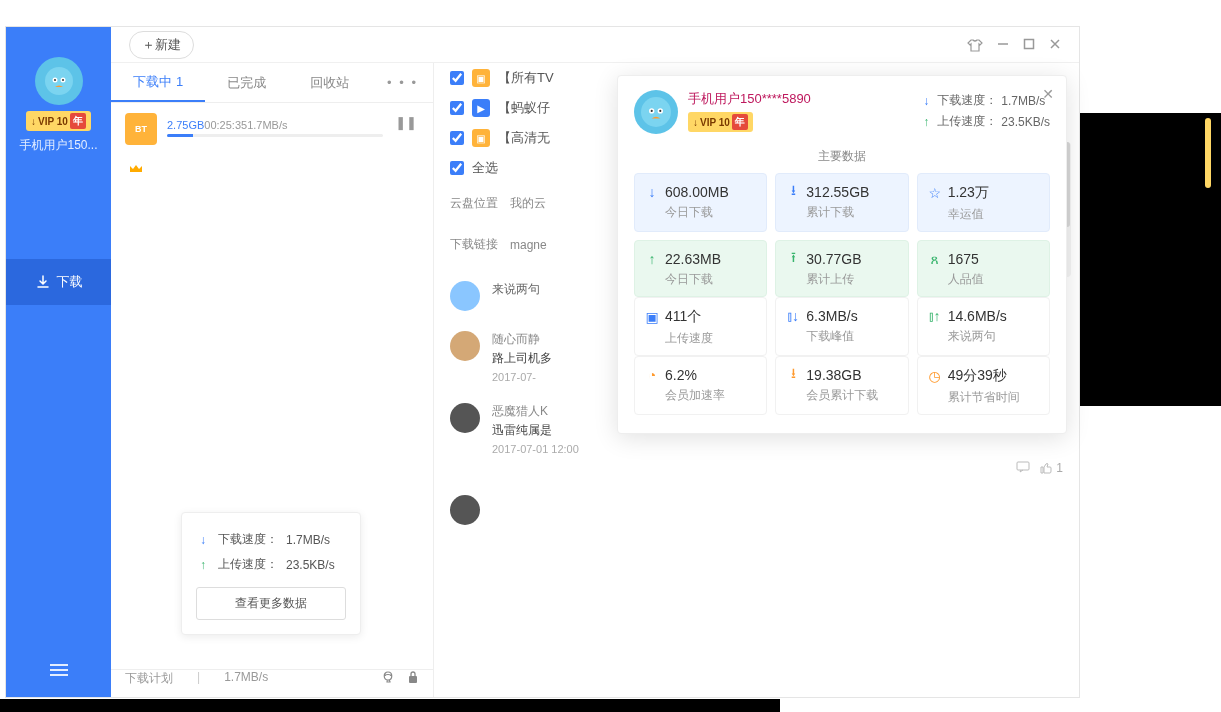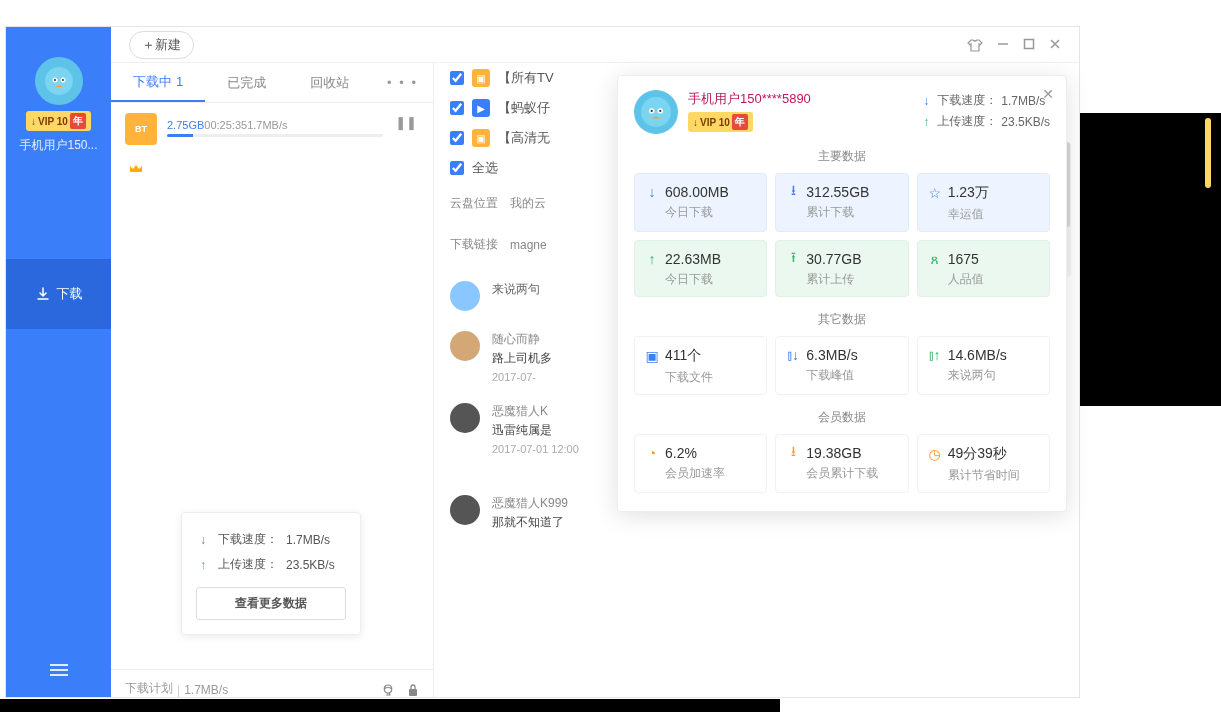--- a/index.html
+++ b/index.html
@@ -11,21 +11,21 @@
     .app-window { position: absolute; left: 5px; top: 26px; width: 1075px; height: 672px; background: #fff; display: flex; border: 1px solid #e5e5e5; }
     
     .sidebar { width: 105px; background: #3b7ef9; display: flex; flex-direction: column; color: #fff; }
     .sidebar-top { padding: 30px 0 15px; display: flex; flex-direction: column; align-items: center; }
     .avatar { width: 48px; height: 48px; border-radius: 50%; background: #5dc3e8; display: flex; align-items: center; justify-content: center; font-size: 26px; }
     .vip-badge { margin-top: 6px; background: #ffd765; color: #7a3a00; padding: 2px 5px; border-radius: 3px; font-size: 10px; font-weight: bold; display: flex; align-items: center; gap: 2px; }
     .vip-badge .yr { background: #e54a3b; color: #fff; padding: 1px 3px; border-radius: 2px; font-size: 10px; }
     .username { font-size: 12px; margin-top: 6px; color: #e3edff; text-align: center; padding: 0 5px; white-space: nowrap; overflow: hidden; text-overflow: ellipsis; width: 100%; }
     
     .nav-items { margin-top: 90px; }
-    .nav-item { padding: 26px 0; text-align: center; font-size: 13px; display: flex; align-items: center; justify-content: center; gap: 6px; cursor: pointer; }
+    .nav-item { padding: 14px 0; text-align: center; font-size: 13px; display: flex; align-items: center; justify-content: center; gap: 6px; cursor: pointer; }
     .nav-item.active { background: #2b68de; }
     .nav-icon { width: 16px; height: 16px; display: inline-flex; align-items: center; justify-content: center; }
     .sidebar-bottom { margin-top: auto; padding: 15px 0; text-align: center; }
     .hamburger { display: inline-block; color: #e3edff; cursor: pointer; }
     .hamburger span { display: block; width: 18px; height: 2px; background: currentColor; margin: 3px 0; }
     
     .main { flex: 1; display: flex; flex-direction: column; background: #fff; }
     .topbar { height: 36px; border-bottom: 1px solid #f0f0f0; display: flex; align-items: center; padding: 0 18px; }
     .new-btn { border: 1px solid #ddd; border-radius: 14px; padding: 4px 12px; font-size: 13px; color: #555; background: #fff; cursor: pointer; display: flex; align-items: center; gap: 2px; }
     .win-controls { margin-left: auto; display: flex; gap: 14px; color: #999; }
@@ -50,23 +50,23 @@
     .dl-time { color: #999; }
     .dl-speed { color: #999; }
     .dl-progress { height: 3px; background: #eee; margin-top: 3px; border-radius: 2px; overflow: hidden; }
     .dl-progress-bar { height: 100%; background: #3b7ef9; width: 12%; }
     .dl-control { color: #999; cursor: pointer; padding: 2px; }
 
     .crown-row { padding: 8px 18px; color: #ffab00; }
 
     .speed-popup { position: absolute; bottom: 34px; left: 70px; width: 180px; background: #fff; border: 1px solid #eee; border-radius: 4px; box-shadow: 0 2px 8px rgba(0,0,0,0.08); padding: 14px; font-size: 12px; }
     .speed-row { display: flex; align-items: center; gap: 8px; padding: 4px 0; color: #555; }
-    .more-data-btn { margin-top: 10px; width: 100%; border: 1px solid #ddd; background: #fff; padding: 7px; border-radius: 3px; cursor: pointer; color: #555; font-size: 12px; font-weight: bold; }
-    
-    .bottom-bar { height: 28px; border-top: 1px solid #eee; display: flex; align-items: flex-end; padding: 0 14px; font-size: 12px; color: #999; gap: 4px; }
+    .more-data-btn { margin-top: 10px; width: 100%; border: 1px solid #ddd; background: #fff; padding: 7px; border-radius: 3px; cursor: pointer; color: #555; font-size: 12px; }
+    
+    .bottom-bar { height: 28px; border-top: 1px solid #eee; display: flex; align-items: flex-start; padding: 0 14px; font-size: 12px; color: #999; gap: 24px; }
     .bottom-bar .right-icons { margin-left: auto; display: flex; gap: 12px; }
     
     .right-pane { flex: 1; overflow: auto; padding: 0 16px; font-size: 13px; color: #555; }
     .check-row { display: flex; align-items: center; gap: 8px; padding: 6px 0; }
     .check-row input { width: 14px; height: 14px; accent-color: #3b7ef9; }
     .mini-icon { width: 18px; height: 18px; border-radius: 3px; display: inline-flex; align-items: center; justify-content: center; color: #fff; font-size: 10px; }
     .form-row { display: flex; align-items: center; gap: 12px; padding: 12px 0; font-size: 12px; color: #888; }
     
     .feed { padding: 6px 0; }
     .feed-item { display: flex; gap: 12px; padding: 10px 0; align-items: flex-start; }
@@ -312,24 +312,20 @@
                     <svg width="12" height="12" viewBox="0 0 12 12">
                       <path d="M3 5 L3 11 L1 11 L1 5 Z M4 11 L10 11 Q11 11 11 9 L11 6 Q11 5 10 5 L7 5 L8 2 Q7 1 6 2 L4 5 Z" fill="none" stroke="#bbb"></path>
                     </svg>
                     <span>1</span>
                   </span>
               </div>
             </div>
           </div>
           <div class="feed-item">
             <div class="feed-avatar" style="background:#555"></div>
-            <div class="feed-body">
-              <div class="feed-name">恶魔猎人K999</div>
-              <div class="feed-text">那就不知道了</div>
-            </div>
           </div>
         </div>
       </div>
 
     </div>
   </div>
 
   <div class="right-scroll">
       <div class="right-scroll-thumb"></div>
     </div>
@@ -411,46 +407,44 @@
     </div>
     <div class="stat-card green">
       <div class="stat-value">
           <span class="ico c-green">ጸ</span>
           <span>1675</span>
         </div>
       <div class="stat-label">人品值</div>
     </div>
   </div>
 
-  <div class="section-title">其它数据</div>
   <div class="stat-grid">
     <div class="stat-card">
       <div class="stat-value">
           <span class="ico c-blue">▣</span>
           <span>411个</span>
         </div>
-      <div class="stat-label">下载文件</div>
+      <div class="stat-label">上传速度</div>
     </div>
     <div class="stat-card">
       <div class="stat-value">
           <span class="ico c-blue">⫾↓</span>
           <span>6.3MB/s</span>
         </div>
       <div class="stat-label">下载峰值</div>
     </div>
     <div class="stat-card">
       <div class="stat-value">
           <span class="ico c-green">⫾↑</span>
           <span>14.6MB/s</span>
         </div>
       <div class="stat-label">来说两句</div>
     </div>
   </div>
 
-  <div class="section-title">会员数据</div>
   <div class="stat-grid">
     <div class="stat-card">
       <div class="stat-value">
           <span class="ico c-orange">◔</span>
           <span>6.2%</span>
         </div>
       <div class="stat-label">会员加速率</div>
     </div>
     <div class="stat-card">
       <div class="stat-value">

